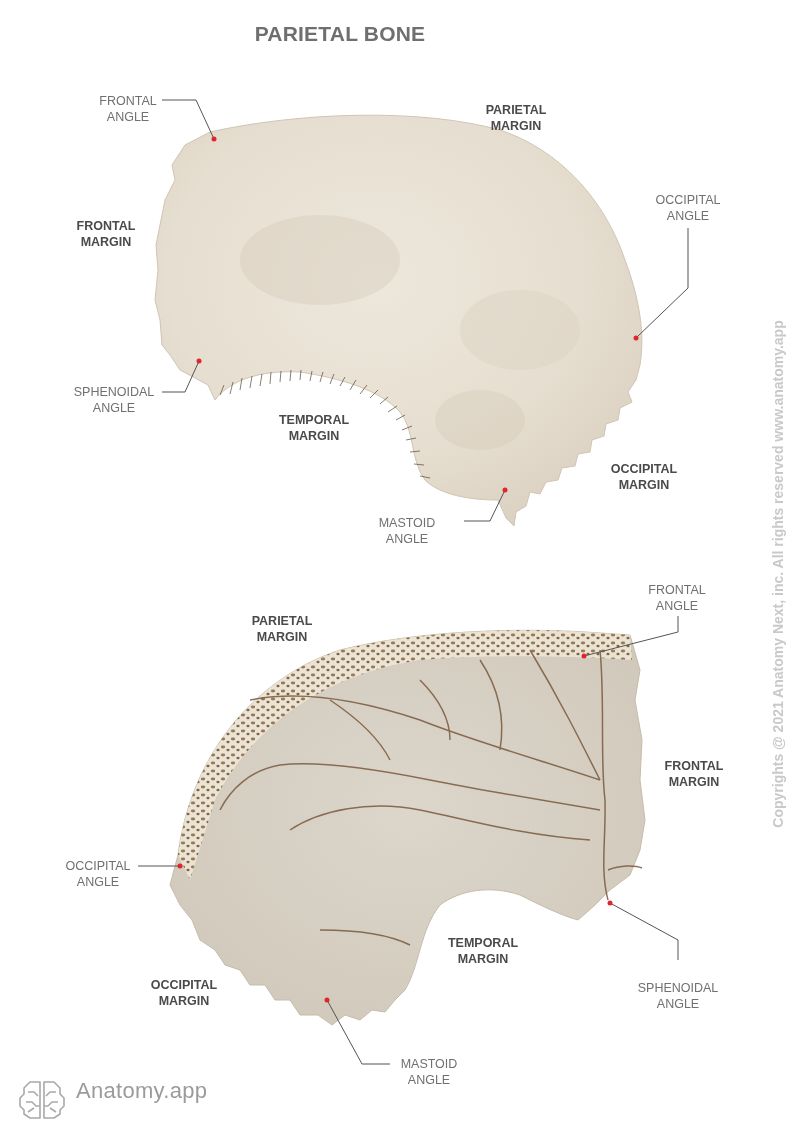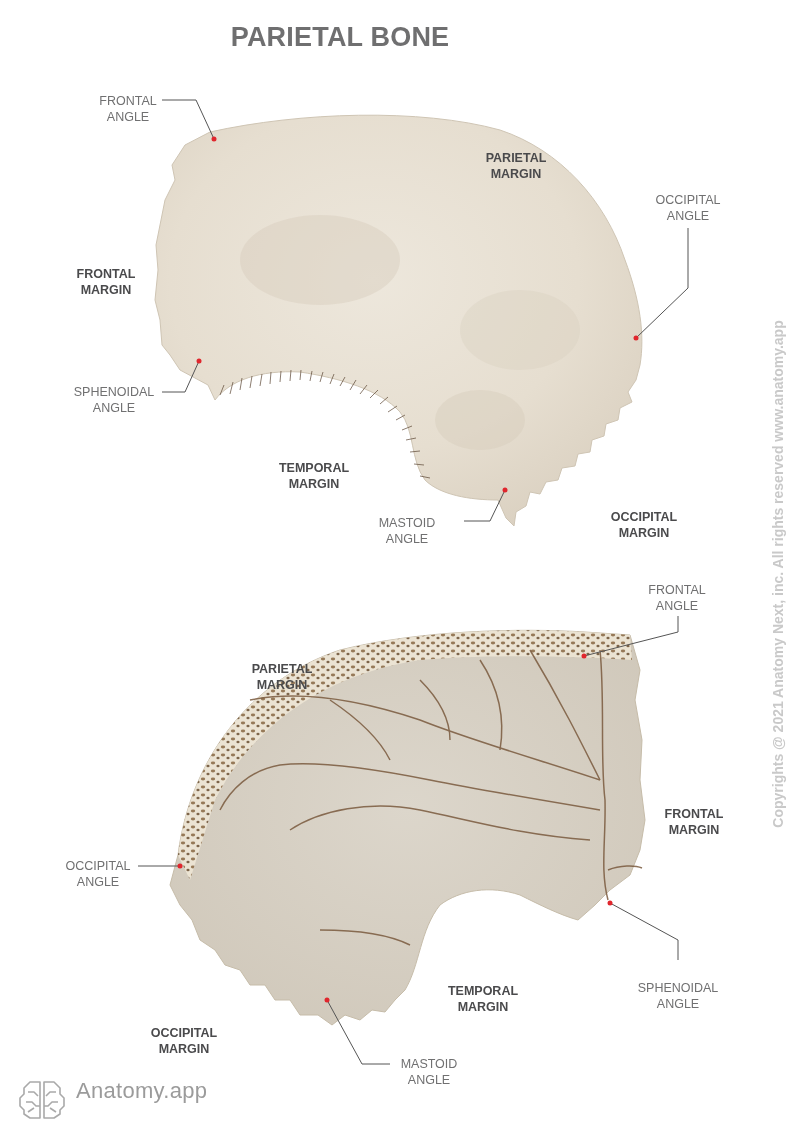--- a/index.html
+++ b/index.html
@@ -1,21 +1,21 @@
 <!DOCTYPE html>
 <html><head>
   <meta charset="utf-8">
   <style>
     html, body { margin: 0; padding: 0; background: #ffffff; }
     body { width: 800px; height: 1143px; position: relative; overflow: hidden; font-family: "Liberation Sans", sans-serif; }
-    .title { position: absolute; left: 0; width: 680px; top: 22px; text-align: center; font-size: 27px; font-weight: bold; color: #6f6f70; letter-spacing: 0.2px; }
+    .title { position: absolute; left: 0; width: 680px; top: 22px; text-align: center; font-size: 21px; font-weight: bold; color: #6f6f70; letter-spacing: 0.2px; }
     .lbl { position: absolute; text-align: center; line-height: 16px; font-size: 12.5px; }
     .lbl span { display: block; }
     .thin { color: #707071; font-weight: normal; }
-    .bold { color: #4a4a4c; font-weight: bold; margin-top: 48px; }
+    .bold { color: #4a4a4c; font-weight: bold; }
     svg.art { position: absolute; left: 0; top: 0; }
     .copyright { position: absolute; left: 778px; top: 574px; transform: translate(-50%, -50%) rotate(-90deg); white-space: nowrap; font-size: 14px; font-weight: bold; color: #c9c9c9; }
     .logo { position: absolute; left: 18px; top: 1078px; display: flex; align-items: flex-start; }
     .logo-text { font-size: 22px; color: #9b9b9b; margin-left: 10px; letter-spacing: 0.3px; }
   </style>
 </head>
 <body>
 
 <div class="title">PARIETAL BONE</div>
 

